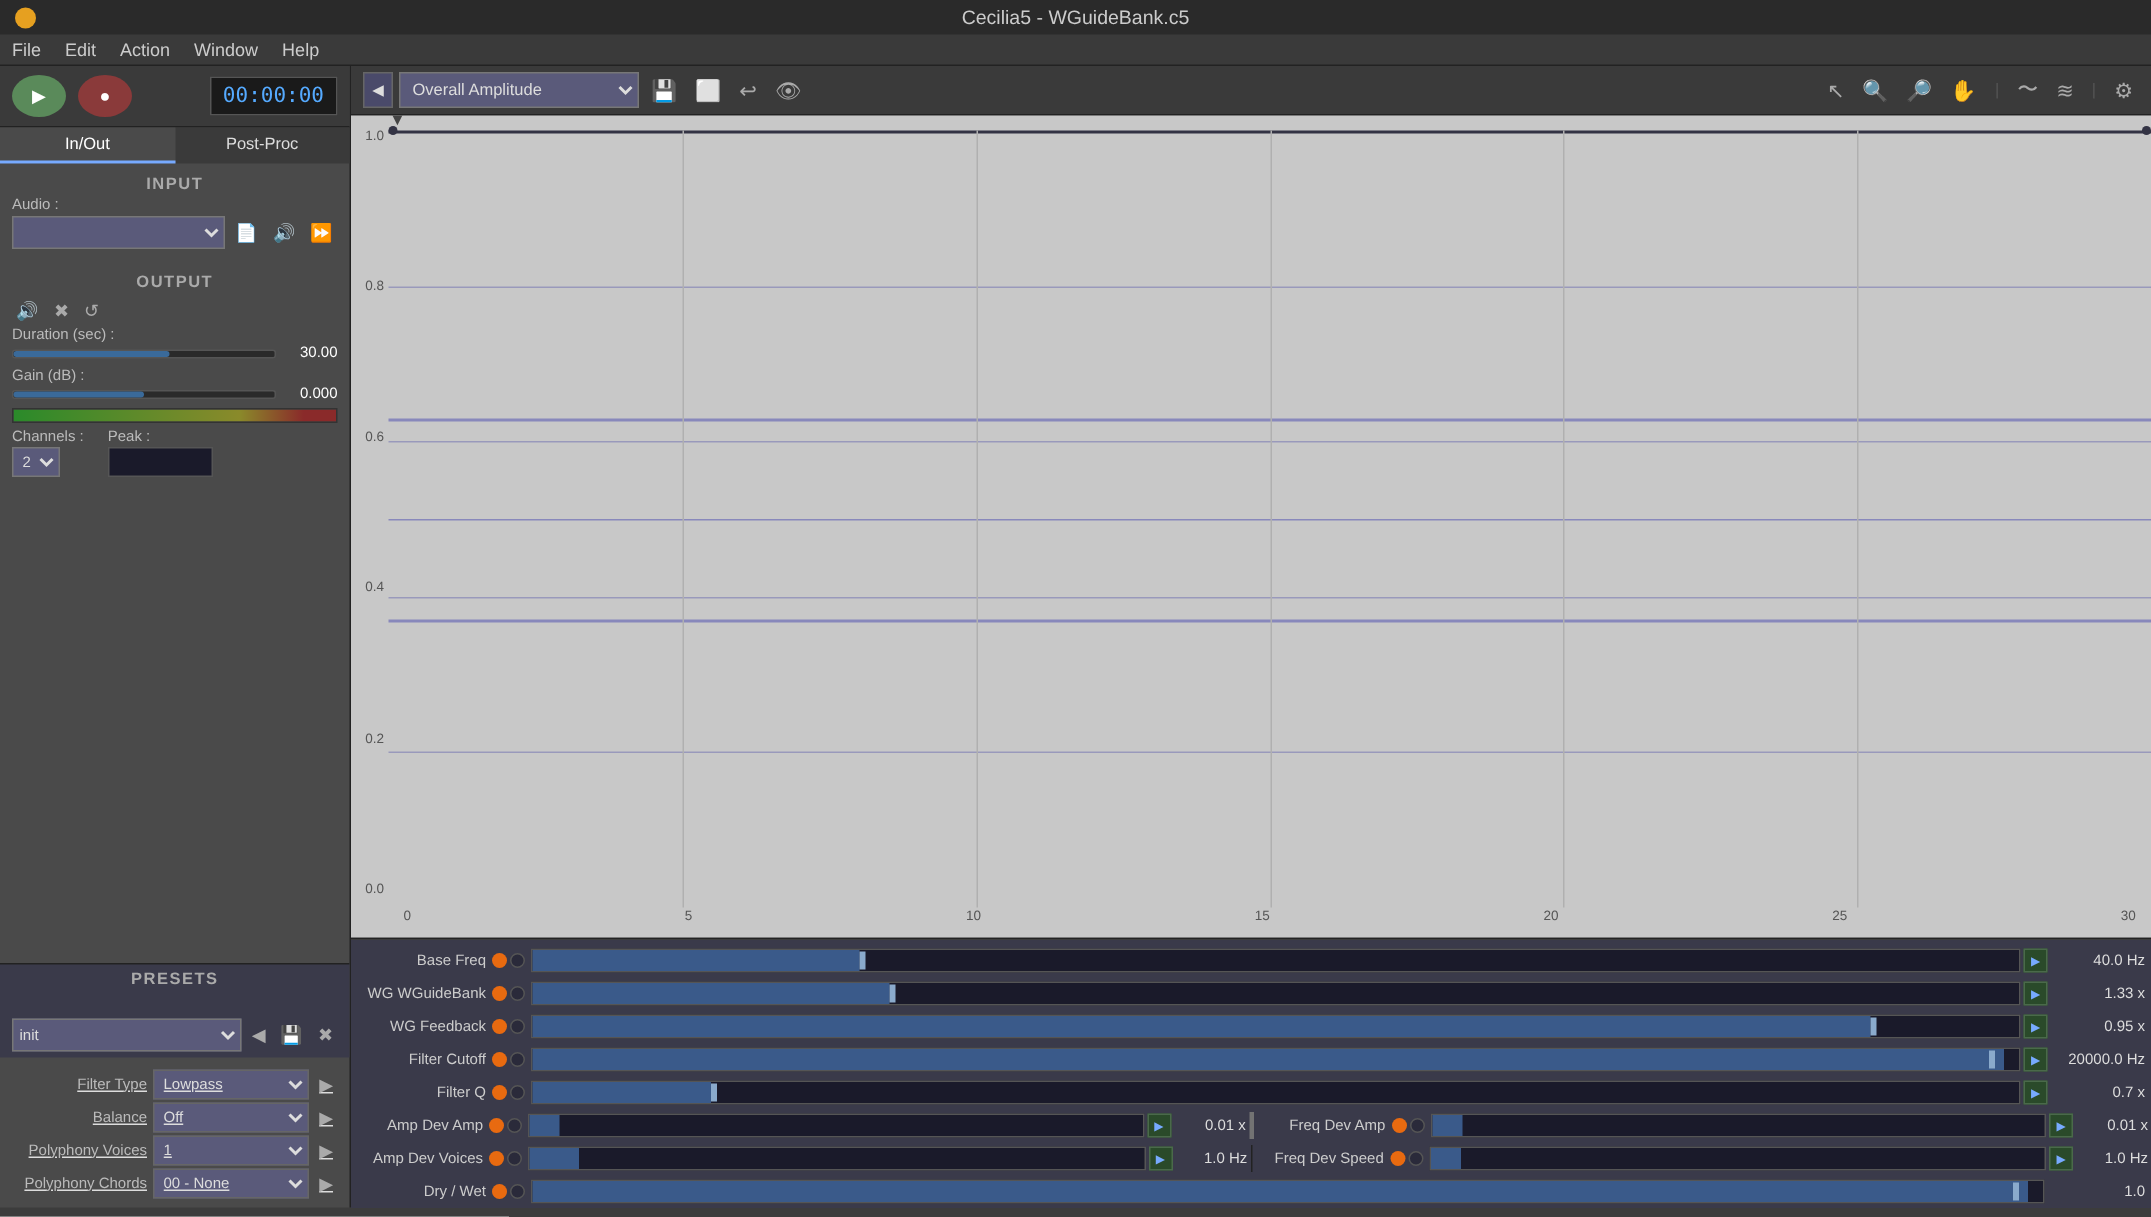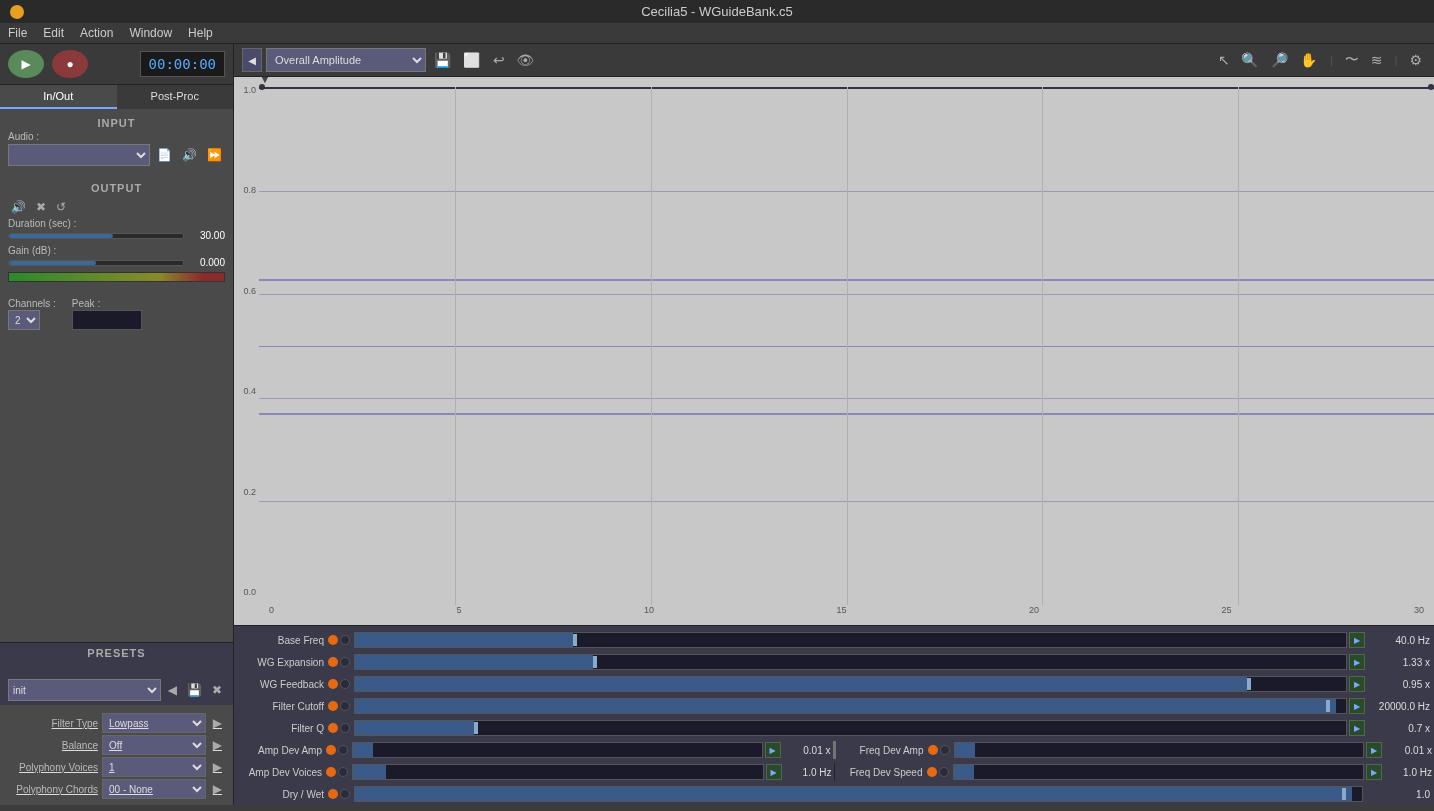--- a/index.html
+++ b/index.html
@@ -195,21 +195,21 @@
     .vu-meter {
       height: 10px;
       background: linear-gradient(to right, #2a8a2a 0%, #8a8a2a 70%, #8a2a2a 90%);
       border: 1px solid #333;
       margin: 4px 0;
     }
     .channels-row {
       display: flex;
       gap: 8px;
       align-items: flex-start;
-      margin-top: 16px;
+      margin-top: 4px;
     }
     .channels-select {
       background: #5a5a7a;
       border: 1px solid #777;
       color: #ddd;
       height: 20px;
       padding: 0 2px;
       font-size: 10px;
       flex: 1;
     }
@@ -688,21 +688,21 @@
         <div class="ctrl-dot dot-dark"></div>
         <div class="ctrl-slider-container">
           <div class="ctrl-slider-fill" style="width:22%;"></div>
           <div class="ctrl-slider-marker" style="left:22%;"></div>
         </div>
         <button class="ctrl-play-btn">▶</button>
         <span class="ctrl-value">40.0  Hz</span>
       </div>
 
       <div class="ctrl-row">
-        <span class="ctrl-label">WG Expansion</span>
+        <span class="ctrl-label">WG WGuideBank</span>
         <div class="ctrl-dot dot-orange"></div>
         <div class="ctrl-dot dot-dark"></div>
         <div class="ctrl-slider-container">
           <div class="ctrl-slider-fill" style="width:24%;"></div>
           <div class="ctrl-slider-marker" style="left:24%;"></div>
         </div>
         <button class="ctrl-play-btn">▶</button>
         <span class="ctrl-value">1.33  x</span>
       </div>
 

